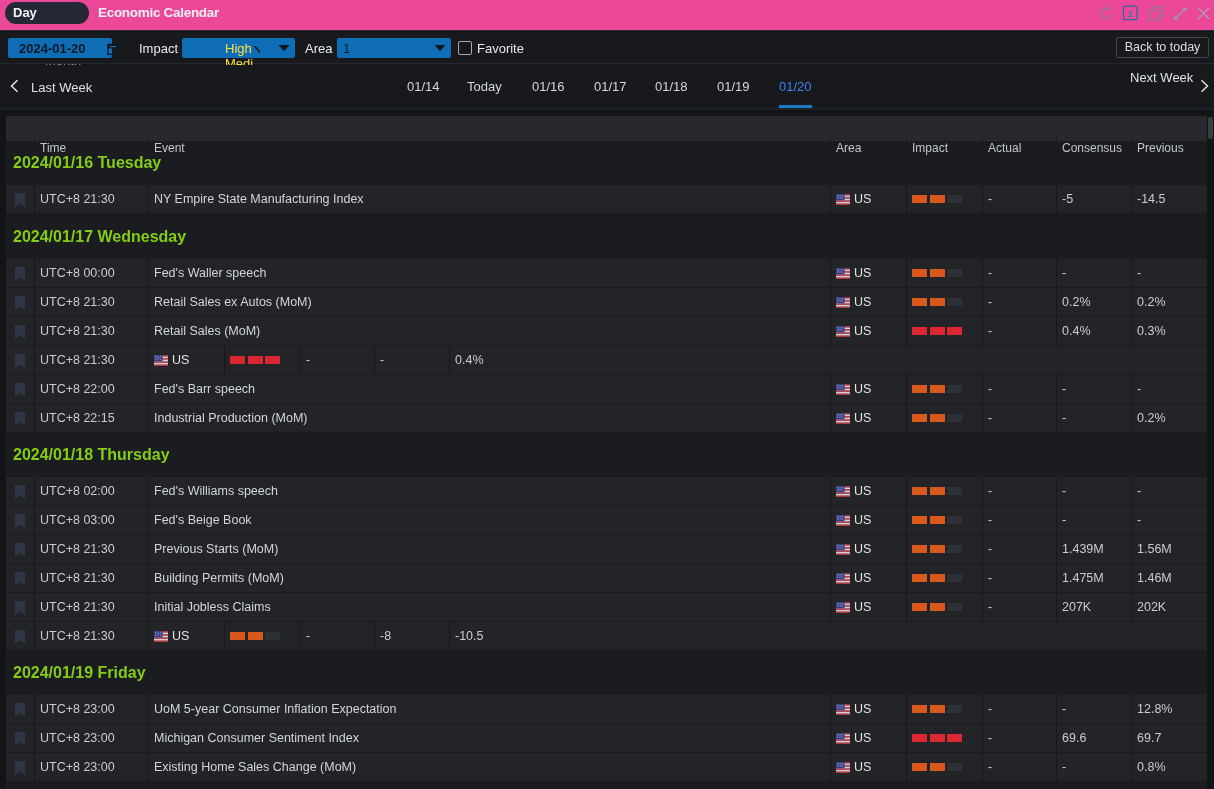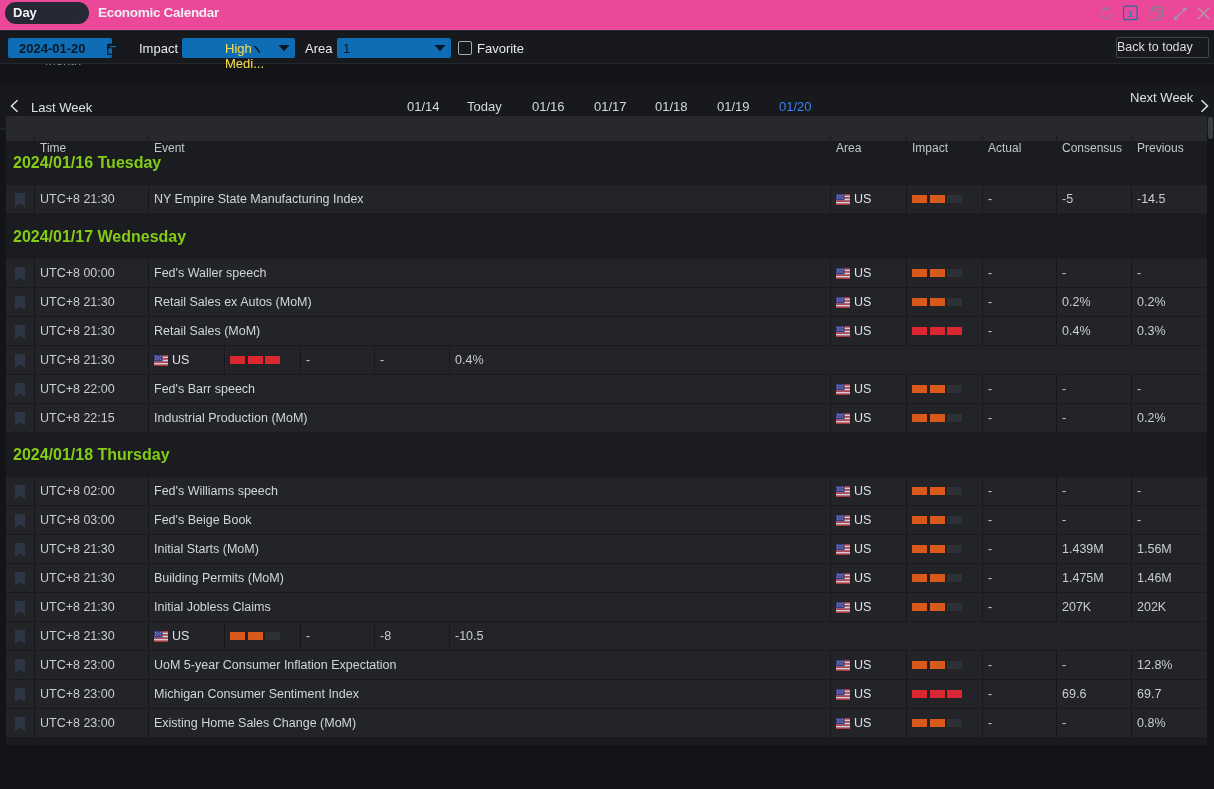--- a/index.html
+++ b/index.html
@@ -20,24 +20,24 @@
 #datefield { left:8px; width:104px; }
 #datefield .txt { left:11px; top:3px; font-size:13px; font-weight:bold; color:#0a1825; }
 #lbl-impact { left:139px; top:9px; font-size:13px; color:#e8eaec; }
 #dd-impact { left:182px; width:113px; }
 #dd-impact .txt { left:6px; top:3px; font-size:13px; color:#fde047;margin-left:37px; }
 #lbl-area { left:305px; top:9px; font-size:13px; color:#e8eaec; }
 #dd-area { left:337px; width:114px; }
 #dd-area .txt { left:6px; top:3px; font-size:13px; color:#0a1825; }
 #checkbox { left:458px; top:9px; width:14px; height:14px; border:1.5px solid #a6abb1; border-radius:2px; }
 #lbl-fav { left:477px; top:9px; font-size:13px; color:#e8eaec; }
-#backbtn { left:1116px; top:5px; width:93px; height:21px; border:1px solid #42464c; border-radius:2px; text-align:left; font-size:12.5px; color:#dcdee1; line-height:19px; }
-
-
-#weeknav { left:0; top:65px; width:1214px; height:45px; background:#17191c; border-bottom:2px solid #1e222b;margin-top:20px; }
+#backbtn { left:1116px; top:5px; width:93px; height:21px; border:1px solid #42464c; border-radius:2px; text-align:center; font-size:12.5px; color:#dcdee1; line-height:19px; }
+
+
+#weeknav { left:0; top:65px; width:1214px; height:45px; background:#17191c; border-bottom:2px solid #1e222b; }
 #weeknav .item { top:14px; font-size:13px; color:#d4d7db; }
 #lastweek { left:31px; top:15px; font-size:13px; color:#dfe2e5; }
 #nextweek { left:1130px; top:5px; font-size:13px; color:#dfe2e5; }
 #sel-underline { left:779px; top:40px; width:33px; height:3px; background:#1a7ac2; }
 
 
 #table { left:6px; top:116px; width:1201px; }
 .hdr { height:25px; background:#28292d; display:flex; font-size:12px; color:#c2c5ca; }
 .hdr .c { border-left:1px solid #1a1b1f; padding-left:5px; line-height:25px; height:25px;margin-top:20px; }
 .hdr .c:first-child { border-left:none; }
@@ -517,21 +517,21 @@
       <div class="c w-cons">-</div>
       <div class="c w-prev">-</div>
     </div>
     <div class="row">
       <div class="c w-bm" style="padding-left:0">
         <svg width="10" height="14" viewBox="0 0 10 14" style="display:block;margin:8px 0 0 9px">
           <path d="M0 0 h10 v14 L5 10.2 0 14 Z" fill="#2e3645"></path>
         </svg>
       </div>
       <div class="c w-time">UTC+8 21:30</div>
-      <div class="c w-event"><span class="ev">Initial Starts (MoM)</span></div>
+      <div class="c w-event"><span class="ev">Previous Starts (MoM)</span></div>
       <div class="c w-area"><span class="flagwrap">
           <svg width="14" height="11" viewBox="0 0 14 11" style="display:block">
             <rect width="14" height="11" fill="#ccd0da"></rect>
             <g fill="#ad3840">
               <rect y="0" width="14" height="1.6"></rect>
               <rect y="3.1" width="14" height="1.6"></rect>
               <rect y="6.3" width="14" height="1.6"></rect>
               <rect y="9.4" width="14" height="1.6"></rect>
             </g>
             <rect width="8.5" height="6.3" fill="#363b85"></rect>
@@ -669,20 +669,21 @@
         </span></div>
       <div class="c w-impact"><span class="bars med">
           <i></i>
           <i></i>
           <i></i>
         </span></div>
       <div class="c w-actual">-</div>
       <div class="c w-cons">-8</div>
       <div class="c w-prev">-10.5</div>
     </div>
+    <div class="sect" style="height:44px;line-height:44px">2024/01/19 Friday</div>
     <div class="row">
       <div class="c w-bm" style="padding-left:0">
         <svg width="10" height="14" viewBox="0 0 10 14" style="display:block;margin:8px 0 0 9px">
           <path d="M0 0 h10 v14 L5 10.2 0 14 Z" fill="#2e3645"></path>
         </svg>
       </div>
       <div class="c w-time">UTC+8 23:00</div>
       <div class="c w-event"><span class="ev">UoM 5-year Consumer Inflation Expectation</span></div>
       <div class="c w-area"><span class="flagwrap">
           <svg width="14" height="11" viewBox="0 0 14 11" style="display:block">

